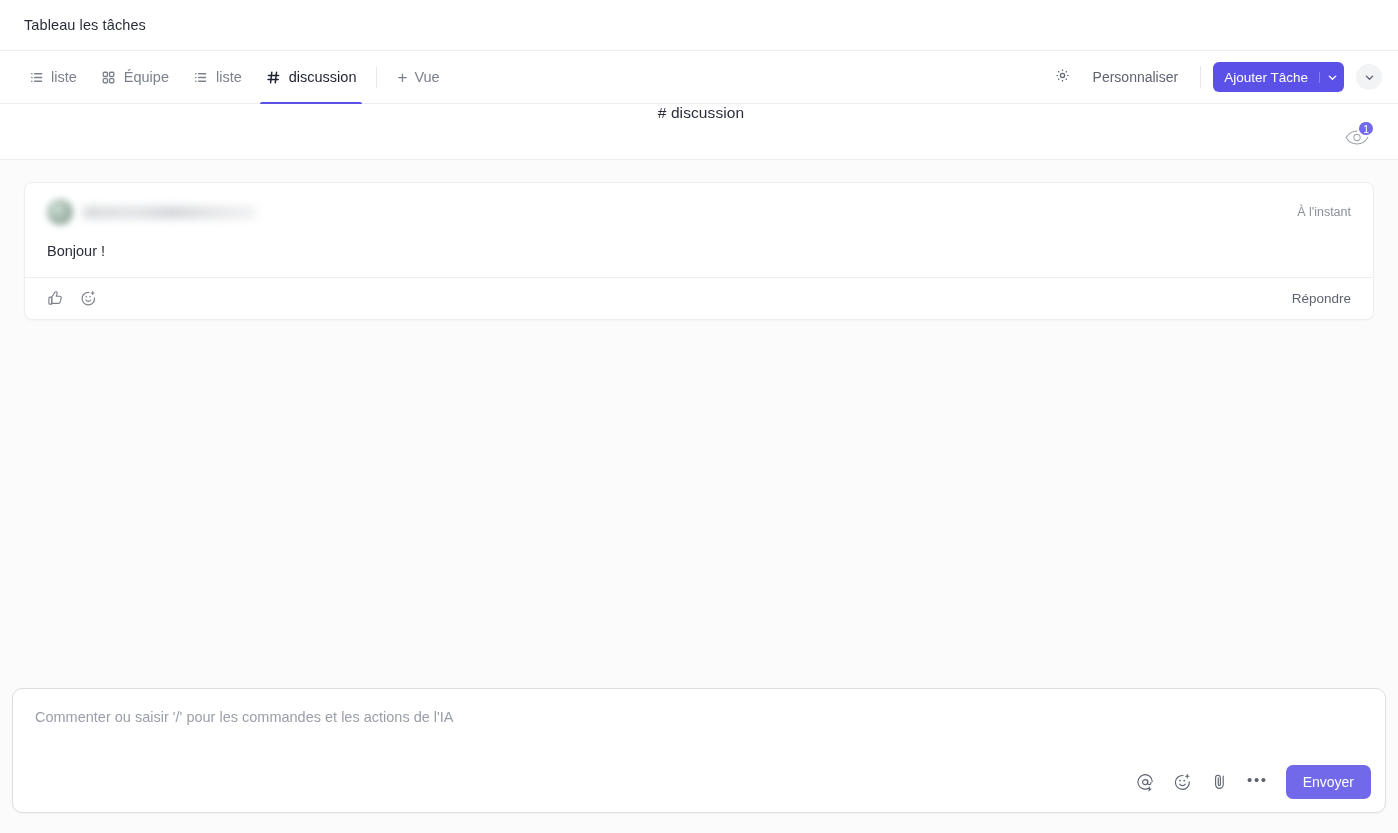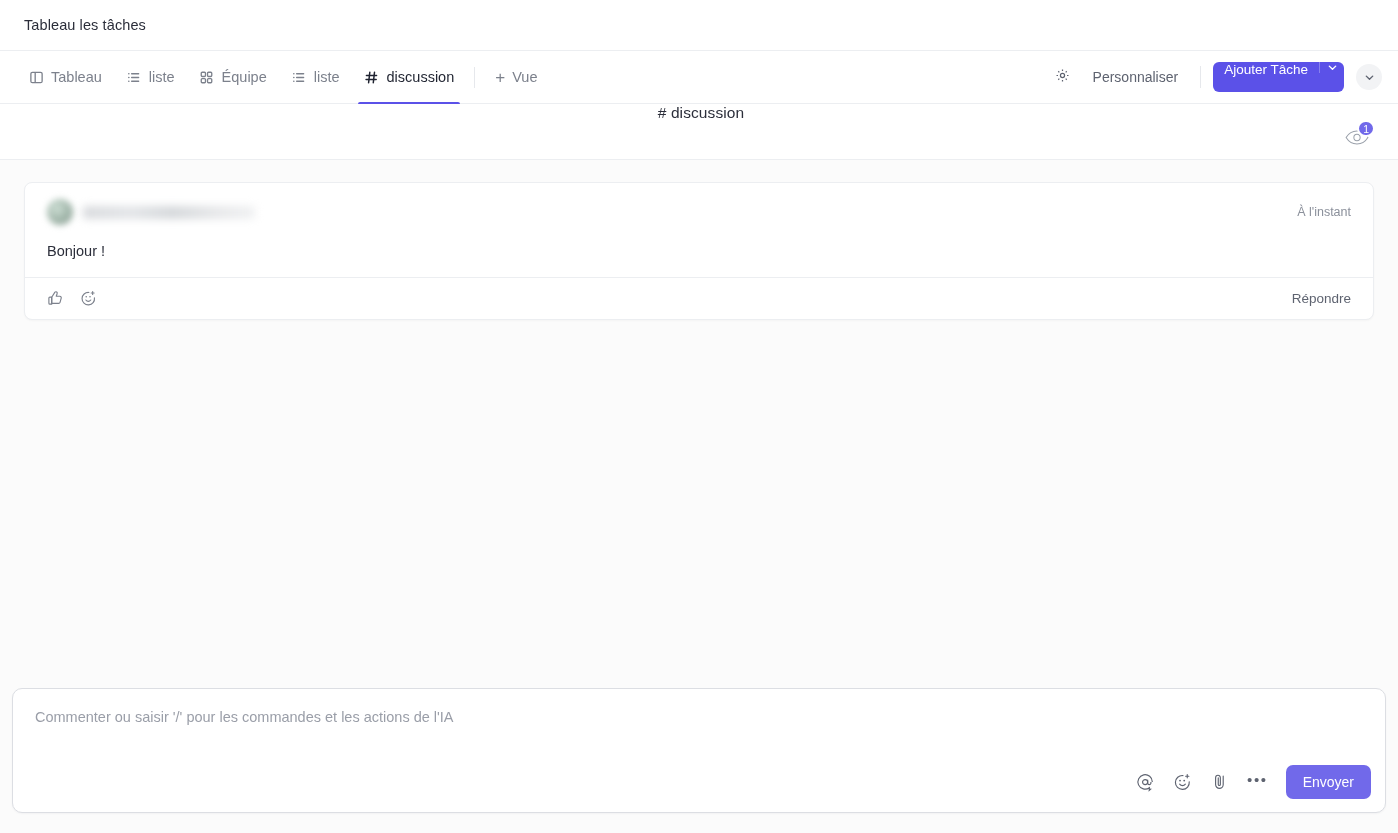--- a/index.html
+++ b/index.html
@@ -84,21 +84,21 @@
     gap: 0px;
     padding-right: 0px;
   }
   .customize-btn {
     display: flex; align-items: center; gap: 23px;
     font-size: 14px; color: #5e6370;
     padding: 6px 10px; border-radius: 6px; cursor: pointer;
   }
   .vsep { width: 1px; height: 22px; background: #e6e8ec; margin: 0 12px; }
   .add-task-group {
-    display: flex; align-items: flex-start;
+    display: flex; align-items: center;
     background: #5b51e8;
     border-radius: 6px;
     overflow: hidden;
     height: 30px;
     cursor: pointer;
   }
   .add-task-label {
     display: flex; align-items: center;
     color: #ffffff; font-size: 13.5px;
     padding: 0 11px;
@@ -261,29 +261,20 @@
 </head>
 <body>
 
 <div class="breadcrumb-bar">
   <span class="breadcrumb-text">Tableau les tâches</span>
 </div>
 
 <div class="tabbar">
   <div class="tabs">
 
-    <div class="tab">
-      <span class="ic">
-        <svg width="15" height="15" viewBox="0 0 16 16" fill="none" stroke="currentColor" stroke-width="1.4">
-          <rect x="2" y="2.5" width="12" height="11" rx="1.6"></rect>
-            <line x1="6.6" y1="2.5" x2="6.6" y2="13.5"></line>
-        </svg>
-      </span>
-      <span>Tableau</span>
-    </div>
 
 
     <div class="tab">
       <span class="ic">
         <svg width="15" height="15" viewBox="0 0 16 16" fill="none" stroke="currentColor" stroke-width="1.4" stroke-linecap="round">
           <line x1="6" y1="4" x2="13.5" y2="4"></line>
             <line x1="6" y1="8" x2="13.5" y2="8"></line>
             <line x1="6" y1="12" x2="13.5" y2="12"></line>
           <circle cx="3" cy="4" r=".85" fill="currentColor" stroke="none"></circle>
           <circle cx="3" cy="8" r=".85" fill="currentColor" stroke="none"></circle>

